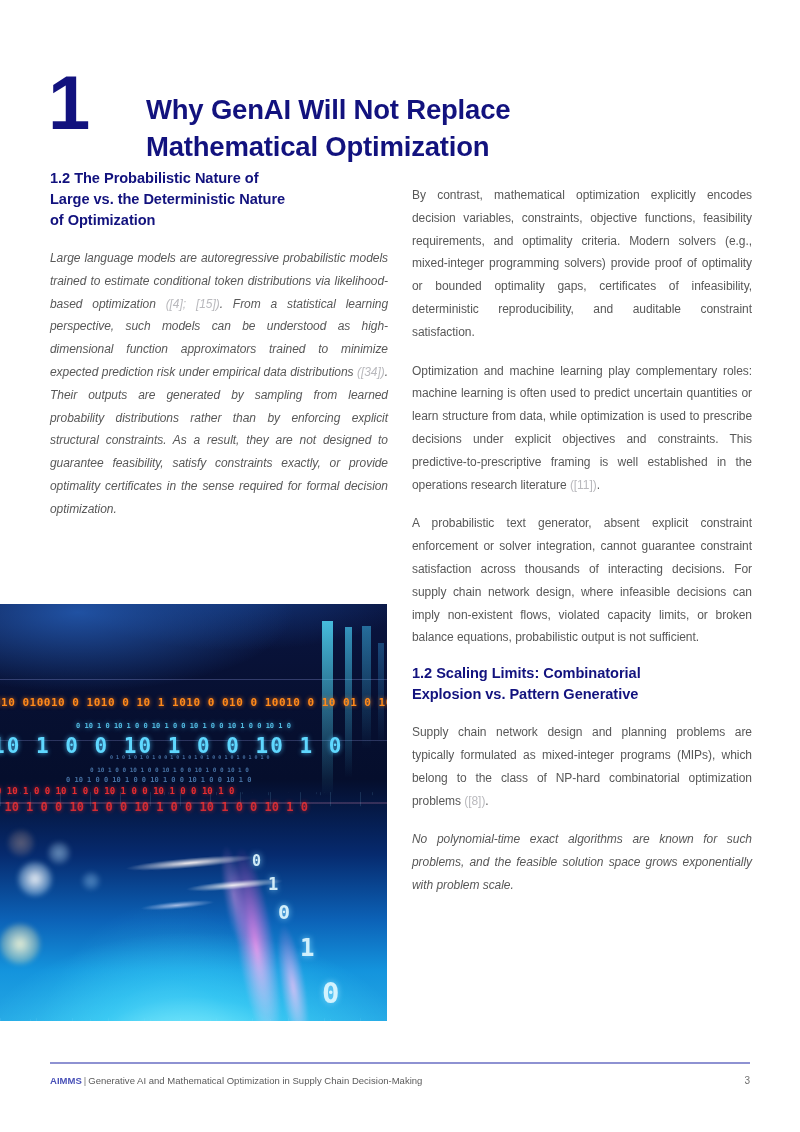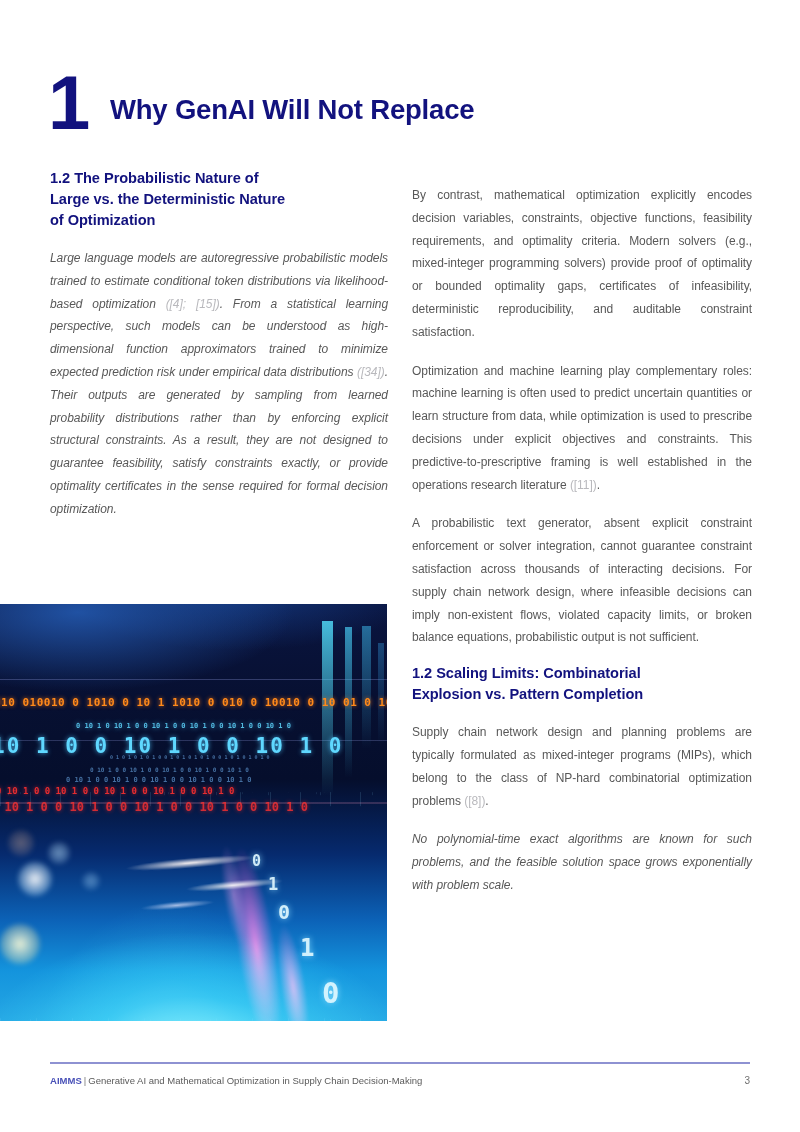--- a/index.html
+++ b/index.html
@@ -44,20 +44,21 @@
     font-family: "Liberation Sans", sans-serif;
   }
   .chapter-title {
     font-size: 27.5px;
     line-height: 1.32;
     font-weight: 700;
     color: #12127e;
     letter-spacing: -0.2px;
     padding-top: 12px;
     font-family: "Liberation Sans", sans-serif;
+    margin-left: 36px;
   }
 
   
   .col {
     position: absolute;
     top: 168px;
     width: 338px;
   }
   .col-left  { left: 50px; }
   .col-right { left: 412px; width: 340px; }
@@ -225,20 +226,21 @@
 </style>
 </head>
 <body>
 
 <div class="page">
 
   <div class="chapter-header">
     <div class="chapter-number">1</div>
     <h1 class="chapter-title">
       <span>Why GenAI Will Not Replace</span><br>
+      <span>Mathematical Optimization</span>
     </h1>
   </div>
 
   <div class="col col-left">
 
     <h2 class="section-heading">
       <span>1.2 The Probabilistic Nature of</span><br>
       <span>Large vs. the Deterministic Nature</span><br>
       <span>of Optimization</span>
     </h2>
@@ -283,21 +285,21 @@
   <div class="col col-right">
 
     <p class="body">By contrast, mathematical optimization explicitly encodes decision variables, constraints, objective functions, feasibility requirements, and optimality criteria. Modern solvers (e.g., mixed-integer programming solvers) provide proof of optimality or bounded optimality gaps, certificates of infeasibility, deterministic reproducibility, and auditable constraint satisfaction.</p>
 
     <p class="body"><span>Optimization and machine learning play complementary roles: machine learning is often used to predict uncertain quantities or learn structure from data, while optimization is used to prescribe decisions under explicit objectives and constraints. This predictive-to-prescriptive framing is well established in the operations research literature </span><span class="cite">([11])</span><span>.</span></p>
 
     <p class="body">A probabilistic text generator, absent explicit constraint enforcement or solver integration, cannot guarantee constraint satisfaction across thousands of interacting decisions. For supply chain network design, where infeasible decisions can imply non-existent flows, violated capacity limits, or broken balance equations, probabilistic output is not sufficient.</p>
 
     <h2 class="section-heading spaced">
       <span>1.2 Scaling Limits: Combinatorial</span><br>
-      <span>Explosion vs. Pattern Completion</span>
+      <span>Explosion vs. Pattern Generative</span>
     </h2>
 
     <p class="body"><span>Supply chain network design and planning problems are typically formulated as mixed-integer programs (MIPs), which belong to the class of NP-hard combinatorial optimization problems </span><span class="cite">([8])</span><span>.</span></p>
 
     <p class="body tight">No polynomial-time exact algorithms are known for such problems, and the feasible solution space grows exponentially with problem scale.</p>
   </div>
 
   <div class="footer-rule"></div>
   <div class="footer">
     <div class="footer-left"><span class="footer-brand">AIMMS</span><span class="footer-sep">|</span><span>Generative AI and Mathematical Optimization in Supply Chain Decision-Making</span></div>

